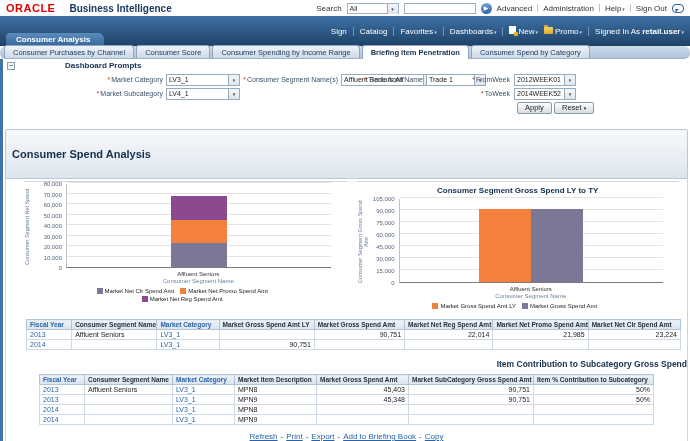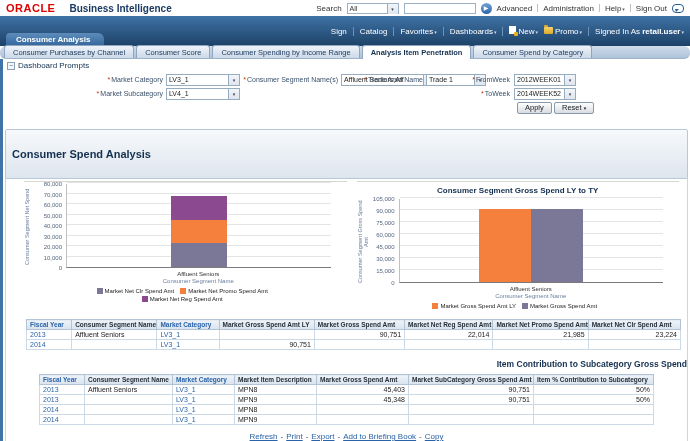--- a/index.html
+++ b/index.html
@@ -50,21 +50,21 @@
             border:1px solid #90a6c0; border-bottom:none; border-radius:3px 3px 0 0;
             padding:2px 8px 1px; margin-right:2px; white-space:nowrap; cursor:pointer; }
   .subtab.active { background:#fff; font-weight:bold; color:#13304f; margin-bottom:-1px; padding-bottom:2px; }
 
   
   .page-body { height:398px; border-left:3px solid #4073a8; position:relative; background:#fff; }
 
   
   .prompts { position:relative; height:57px; }
   .prompts-title { position:absolute; left:4px; top:2px; display:flex; align-items:center;
-                   font-size:8px; font-weight:normal; color:#13304f; }
+                   font-size:8px; font-weight:bold; color:#13304f;gap:47px; }
   .minus-box { width:8px; height:8px; border:1px solid #8aa0b5; color:#4a6785; font-size:7px; line-height:6px;
                text-align:center; margin-right:3px; cursor:pointer; background:#f4f7fa; }
   .plabel { position:absolute; font-size:7px; color:#39516b; text-align:right; line-height:12px; white-space:nowrap; }
   .req { color:#cc3300; margin-right:1px; }
   .pbox { position:absolute; height:12px; border:1px solid #98acc0; background:#fff; font-size:7px;
           line-height:10px; padding:0 13px 0 2px; color:#222; white-space:nowrap; overflow:hidden; }
   .dd { position:absolute; right:0; top:0; width:11px; height:10px; border-left:1px solid #98acc0;
         background:linear-gradient(#f2f5f9,#dfe6ee); font-size:5px; color:#445; text-align:center;
         line-height:10px; cursor:pointer; }
   .pbtn { position:absolute; height:12px; font-size:7.5px; padding:0 7px; border:1px solid #8899aa;
@@ -156,21 +156,21 @@
     <span class="navlink"><span class="folder-icon"></span><span>Promo</span><span class="ncaret">▾</span></span>
     <span class="nsep"></span>
     <span class="navlink"><span>Signed In As</span>&nbsp;<span class="username">retail.user</span><span class="ncaret">▾</span></span>
   </div>
 </div>
 
 <div class="tab-strip">
   <div class="subtab">Consumer Purchases by Channel</div>
     <div class="subtab">Consumer Score</div>
     <div class="subtab">Consumer Spending by Income Range</div>
-    <div class="subtab active">Analysis Item Penetration</div>
+    <div class="subtab active">Briefing Item Penetration</div>
     <div class="subtab">Consumer Spend by Category</div>
 </div>
 
 <div class="page-body">
 
   <div class="prompts">
     <div class="prompts-title">
       <span class="minus-box">−</span>
       <span>Dashboard Prompts</span>
     </div>

